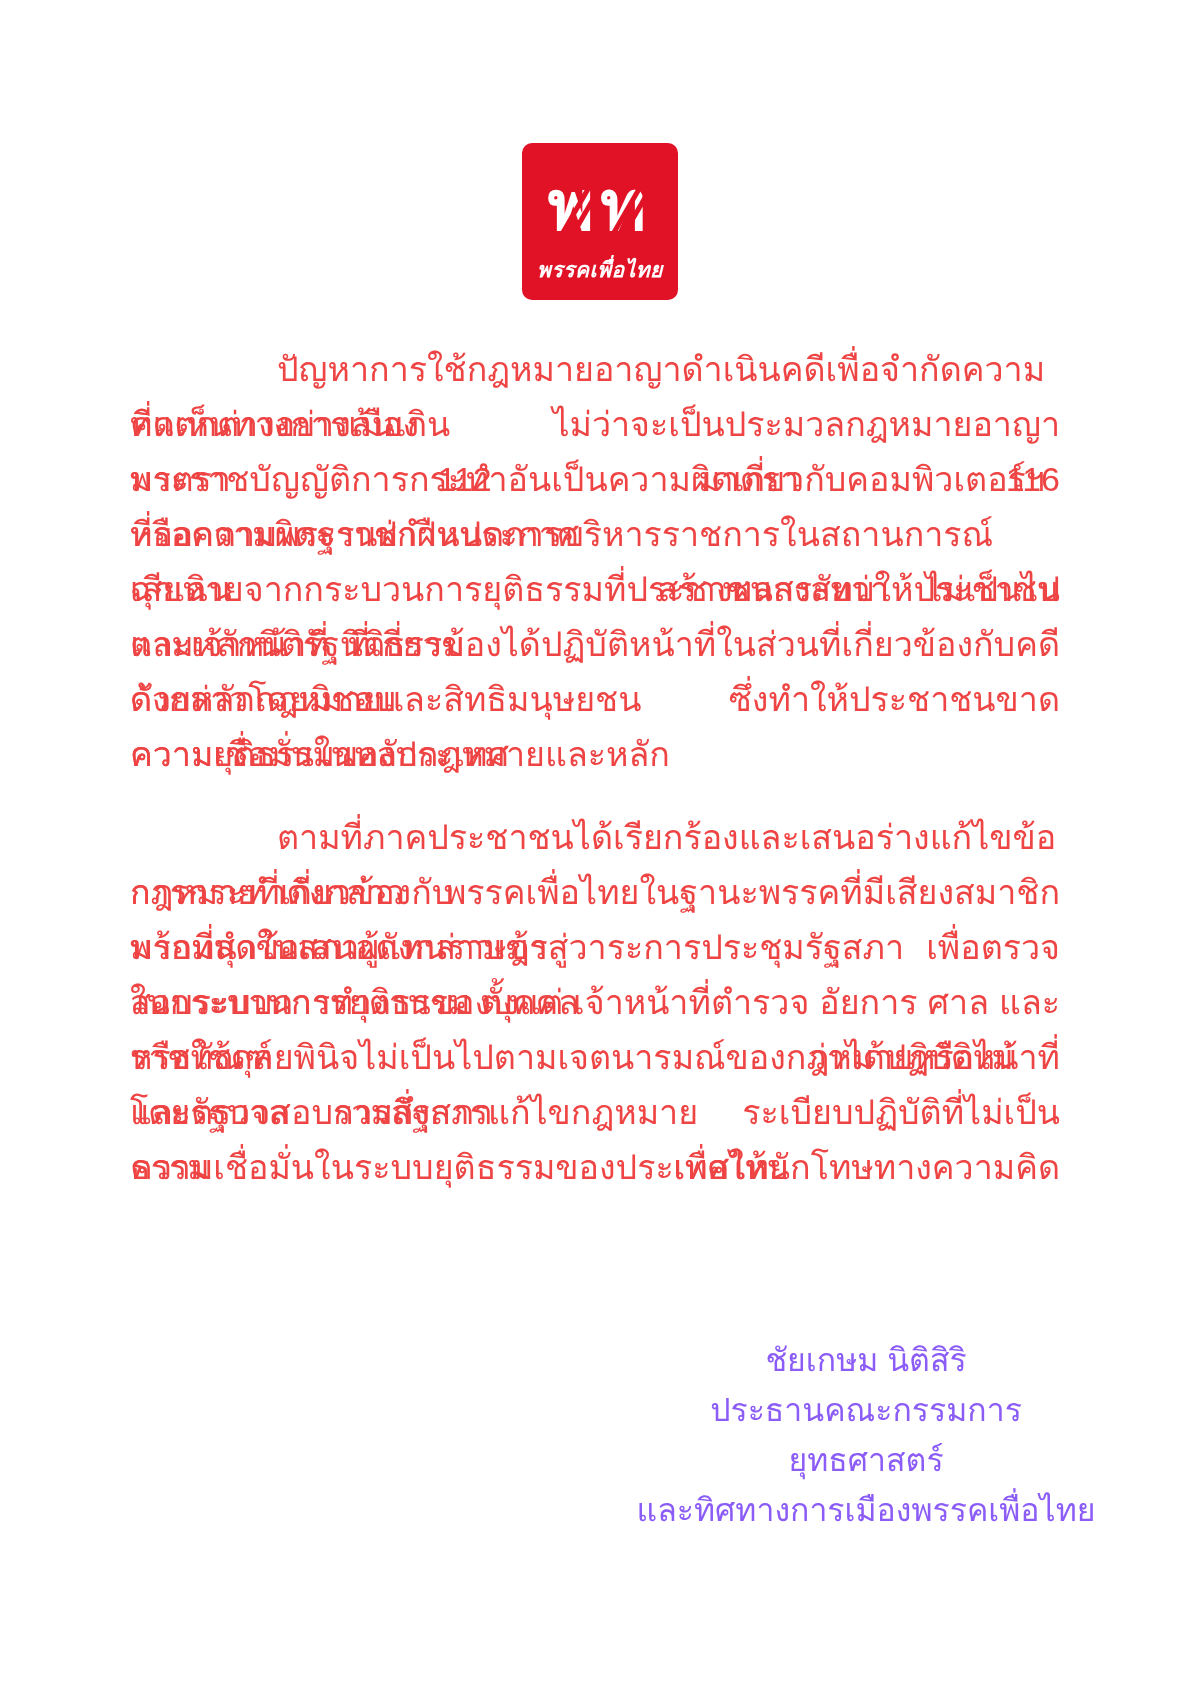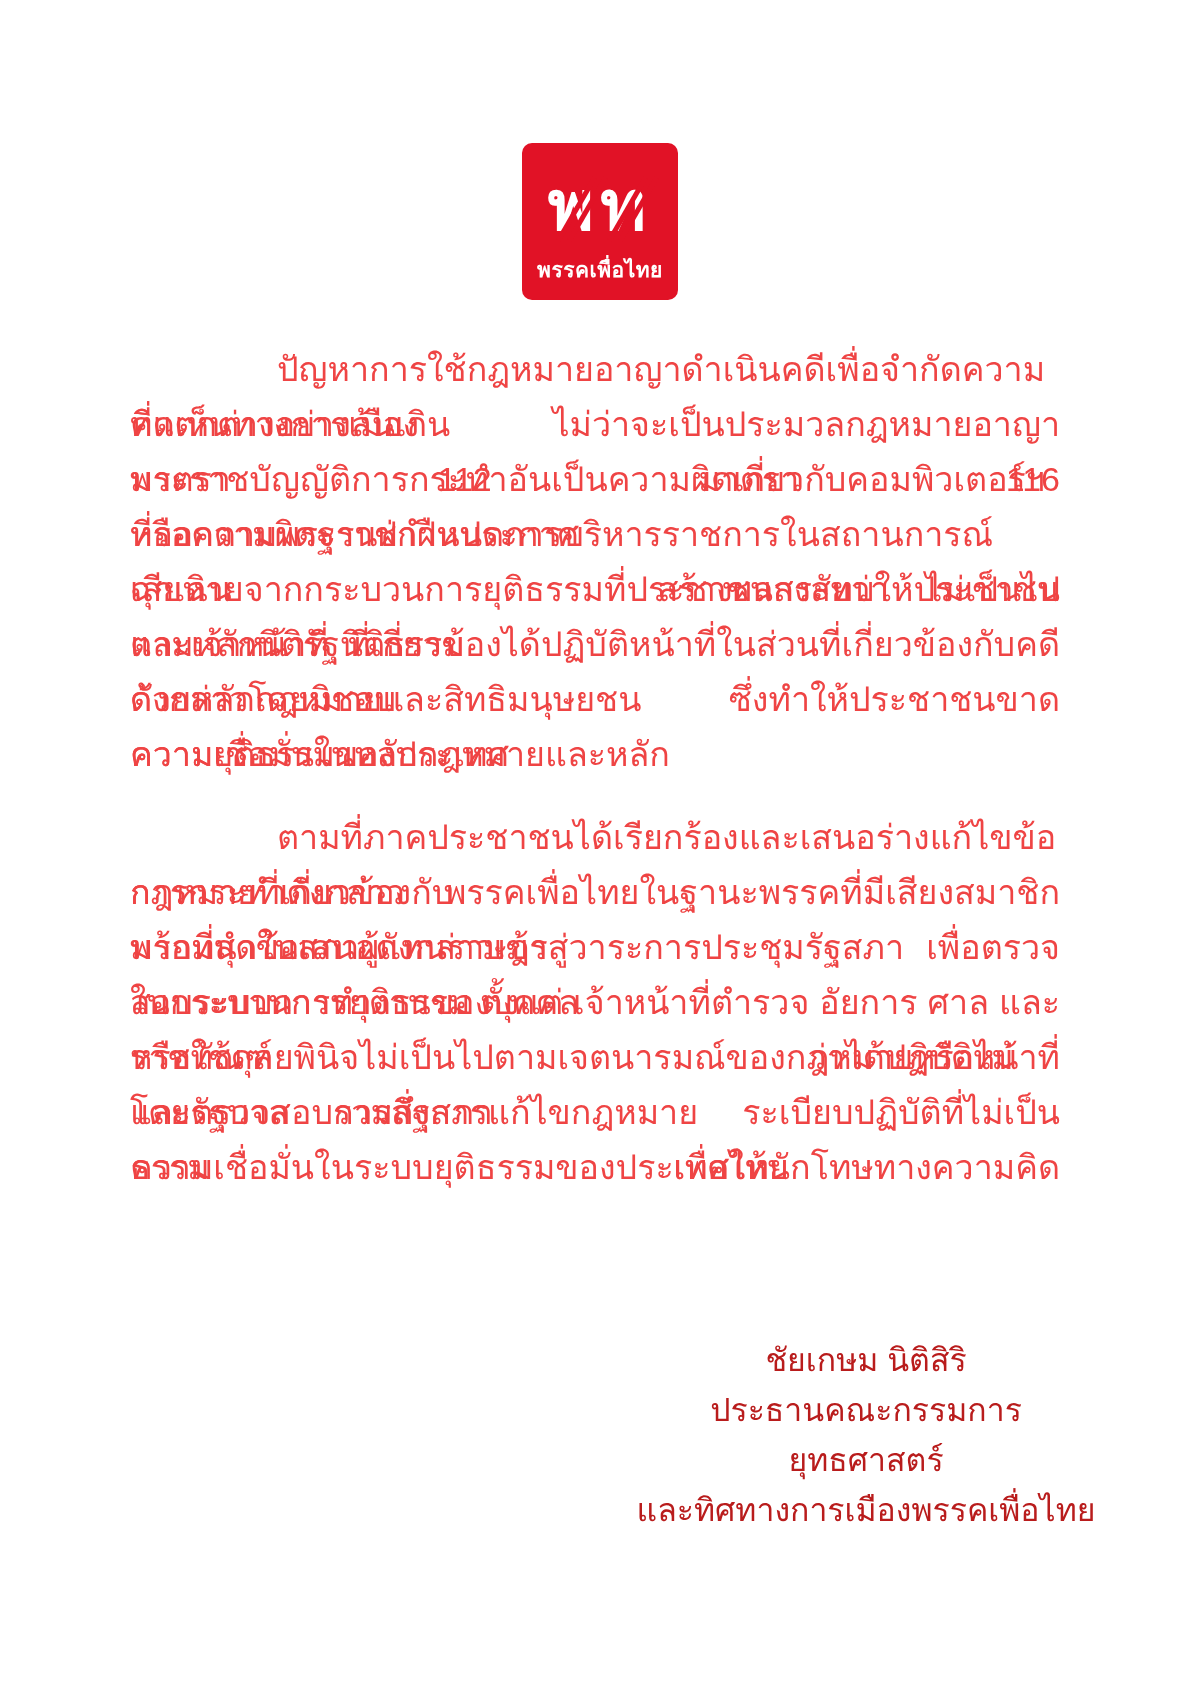--- a/index.html
+++ b/index.html
@@ -49,20 +49,21 @@
   .logo .party-name {
     position: absolute;
     bottom: 14px;
     left: 0;
     width: 100%;
     text-align: center;
     font-size: 21px;
     font-weight: bold;
     color: #ffffff;
     letter-spacing: 0.5px;
+    font-style: italic;
   }
 
   
   .body-text {
     position: absolute;
     top: 342px;
     left: 130px;
     width: 930px;
     font-size: 34px;
     line-height: 55px;
@@ -80,21 +81,21 @@
 
   
   .signature {
     position: absolute;
     top: 1335px;
     left: 636px;
     width: 460px;
     text-align: center;
     font-size: 32px;
     line-height: 50px;
-    color: #b91c1c;
+    color: #8b5cf6;
   }
 </style>
 </head>
 <body>
 
 <div class="page">
 
   <div class="logo">
     <div class="monogram">พท</div>
     <div class="stripe s1"></div>

